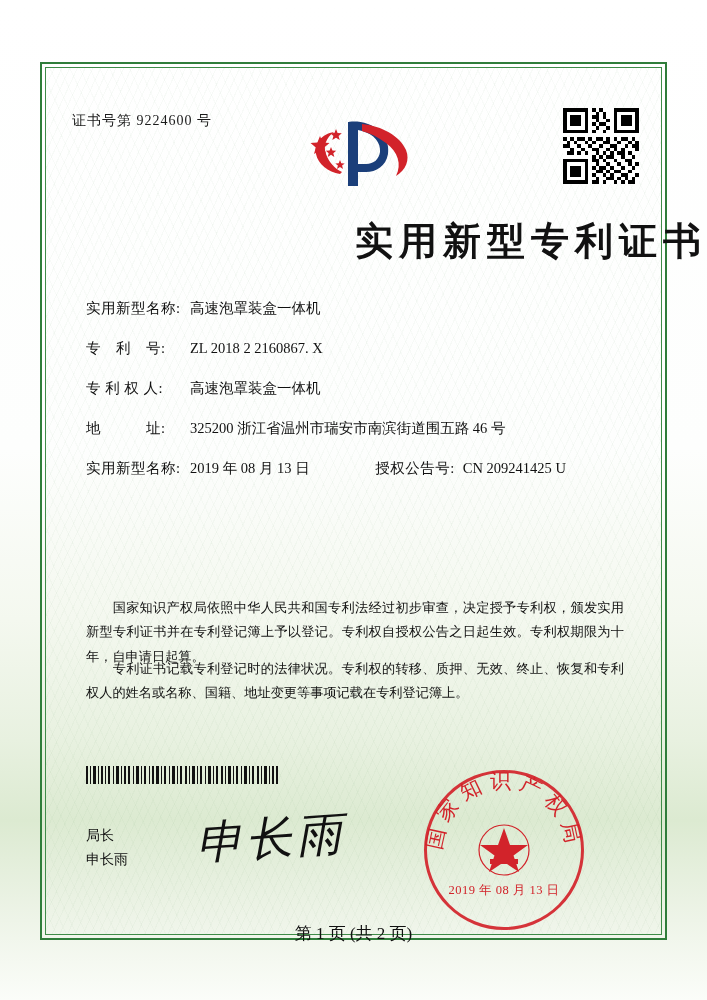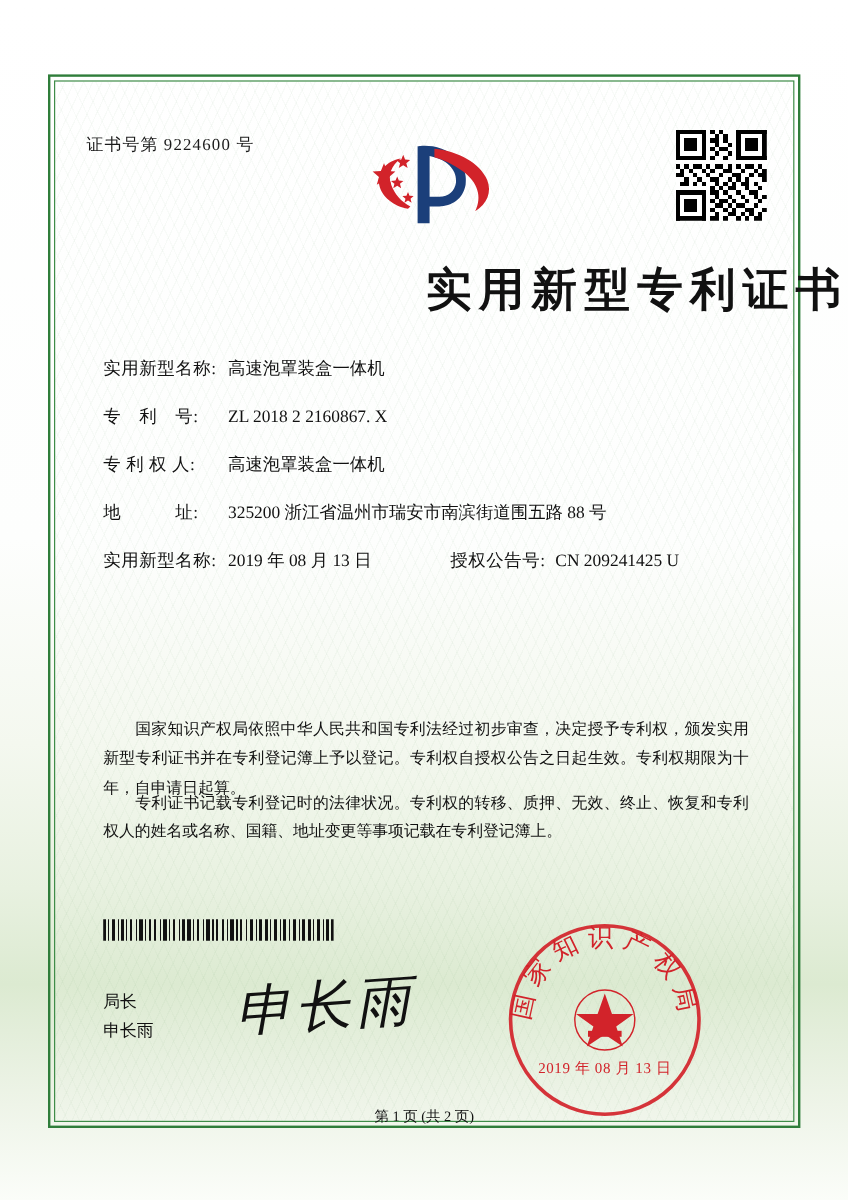--- a/index.html
+++ b/index.html
@@ -206,21 +206,21 @@
     letter-spacing: 4px;
     transform: rotate(-4deg);
     white-space: nowrap;
   }
 
   .footer {
     position: absolute;
     left: 0; right: 0;
     top: 922px;
     text-align: center;
-    font-size: 12px;
+    font-size: 17px;
     color: #111;
   }
 </style>
 </head>
 <body>
 
 <div class="page">
 
   <div class="guilloche"></div>
   <div class="frame-outer"></div>
@@ -370,21 +370,21 @@
     <div class="field-row">
       <span class="field-label">专　利　号:</span><span class="field-value">ZL 2018 2 2160867. X</span>
     </div>
 
 
     <div class="field-row">
       <span class="field-label">专 利 权 人:</span><span class="field-value">高速泡罩装盒一体机</span>
     </div>
 
     <div class="field-row">
-      <span class="field-label">地　　　址:</span><span class="field-value">325200 浙江省温州市瑞安市南滨街道围五路 88 号</span>
+      <span class="field-label">地　　　址:</span><span class="field-value">325200 浙江省温州市瑞安市南滨街道围五路 46 号</span>
     </div>
 
     <div class="field-row two-col">
       <span class="field-label">实用新型名称:</span><span class="field-value">2019 年 08 月 13 日</span>
       <span class="col2">
         <span class="field-label">授权公告号:</span><span class="field-value">CN 209241425 U</span>
       </span>
     </div>
 
   </div>

